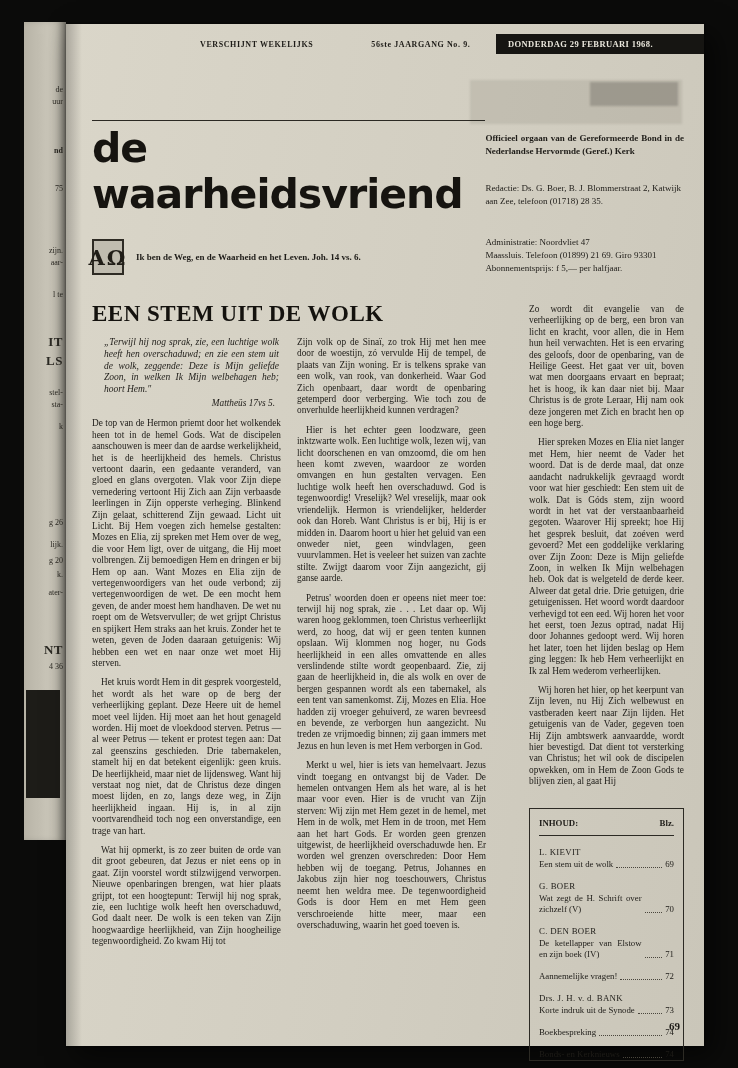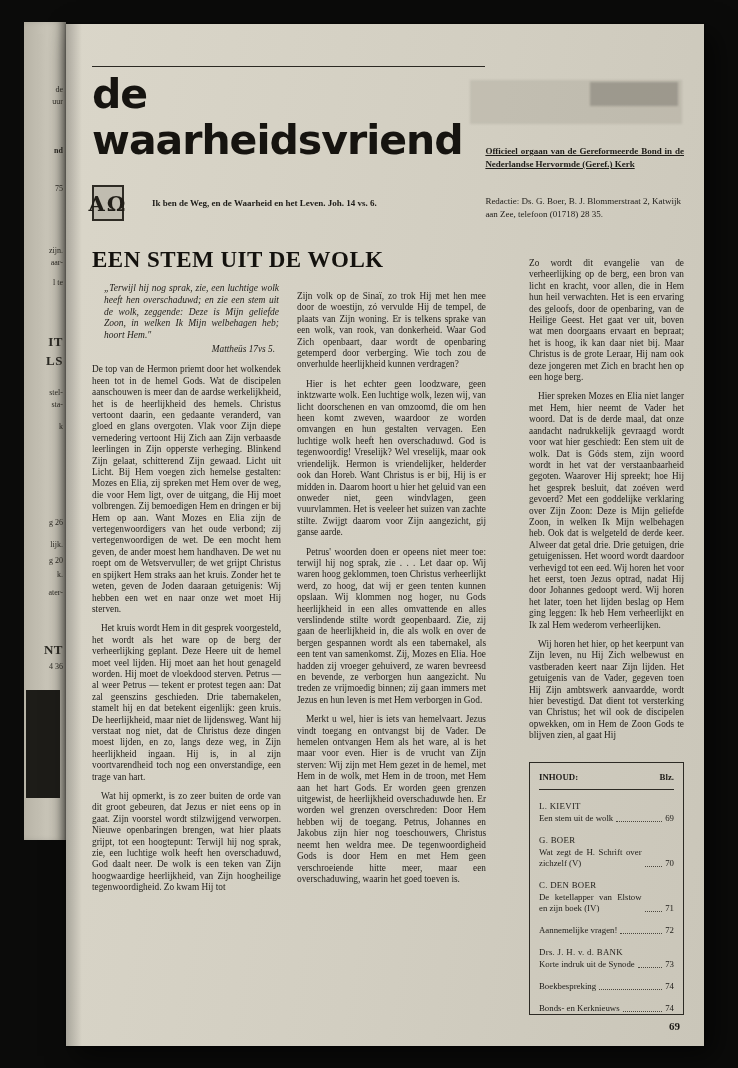--- a/index.html
+++ b/index.html
@@ -44,44 +44,44 @@
   
   .mast-row{display:flex; margin-top:32px;align-items:flex-end;}
   .mast-left{width:408px;}
   .rule-top{border-top:1.5px solid #2b2923; margin-bottom:4px;}
   .masthead{font-family:"DejaVu Sans", sans-serif; font-weight:bold; font-size:41px;
     letter-spacing:-1px; line-height:46px; color:#161410;}
   .logo-row{display:flex; align-items:center; margin-top:22px;}
   .logo-box{width:32px; height:36px; border:2.5px solid #2e2b24; display:flex; align-items:center;
     justify-content:center; font-size:21px; font-weight:bold; letter-spacing:2px;
     background:rgba(120,116,104,.25); color:#201d17; font-family:"DejaVu Serif", serif;}
-  .motto{font-size:9px; font-weight:bold; margin-left:28px; max-width:250px; line-height:12px;}
+  .motto{font-size:9px; font-weight:bold; margin-left:12px; max-width:250px; line-height:12px;}
   .info-right{width:206px; margin-left:auto; font-size:9px; line-height:13px;}
-  .organ{font-weight:bold; margin-top:46px; text-align:justify;text-decoration:underline;}
+  .organ{font-weight:bold; margin-top:46px; text-align:justify;}
   .redactie{margin-top:24px;}
   .administratie{margin-top:28px;}
   .administratie div{display:block;}
 
   
   .article{display:flex; margin-top:26px;gap:27px;}
   .cols-left{width:394px;}
   .headline{font-size:23px; font-weight:bold; letter-spacing:.5px; line-height:26px;
     margin-bottom:10px; color:#14120e;}
   .two-cols{display:flex;}
   .col{width:189px; font-size:9.3px; line-height:11.4px; text-align:justify;
     hyphens:auto; -webkit-hyphens:auto;}
   .col + .col{margin-left:16px;}
   .col3{width:189px; margin-left:16px; margin-top:3px; font-size:9.3px; line-height:11.4px;
     text-align:justify; hyphens:auto; -webkit-hyphens:auto;}
   .quote{font-style:italic; font-size:9.5px; line-height:11.8px; padding-left:12px; padding-right:2px;}
   .quote-src{font-style:italic; text-align:right; font-size:9.3px; margin-top:2px; padding-right:6px;}
   .para{margin-top:8px;}
   .para.first{margin-top:9px;}
   .para.indent{text-indent:9px;}
-  .para.cont{margin-top:8px;}
+  .para.cont{margin-top:0;}
 
   
   .toc{border:1.5px solid #2c2a24; margin-top:20px; padding:9px 9px 0; font-size:8.8px; line-height:11px;}
   .toc-head{display:flex; justify-content:space-between; font-weight:bold;
     padding-bottom:6px; border-bottom:1px solid #2c2a24;}
   .toc-item{margin-top:11px;}
   .toc-author{letter-spacing:.3px; margin-bottom:1px;}
   .toc-line{display:flex; align-items:flex-end;}
   .toc-title{max-width:76%;}
   .toc-dots{flex:1; border-bottom:1px dotted #4a463d; margin:0 3px 2px 3px; min-width:12px;}
@@ -93,21 +93,21 @@
 
 <div class="scene">
 
   <div class="side-page">
     <span class="frag" style="top:63px">de</span>
     <span class="frag" style="top:75px">uur</span>
     <span class="frag b" style="top:124px">nd</span>
     <span class="frag" style="top:162px">75</span>
     <span class="frag" style="top:224px">zijn.</span>
     <span class="frag" style="top:236px">aar-</span>
-    <span class="frag" style="top:256px">l te</span>
+    <span class="frag" style="top:268px">l te</span>
     <span class="frag big" style="top:312px">IT</span>
     <span class="frag big" style="top:331px">LS</span>
     <span class="frag" style="top:366px">stel-</span>
     <span class="frag" style="top:378px">sta-</span>
     <span class="frag" style="top:400px">k</span>
     <span class="frag" style="top:496px">g 26</span>
     <span class="frag" style="top:518px">lijk.</span>
     <span class="frag" style="top:534px">g 20</span>
     <span class="frag" style="top:548px">k.</span>
     <span class="frag" style="top:566px">ater-</span>
@@ -115,33 +115,43 @@
     <span class="frag" style="top:640px">4 36</span>
     <div class="side-ad"></div>
   </div>
 
   <div class="main-page">
     <div class="ghost1"></div>
     <div class="ghost2"></div>
 
     <div class="content">
 
+      <div class="top-row">
+        <span class="hlabel l1">VERSCHIJNT WEKELIJKS</span>
+        <span class="hlabel l2">56ste JAARGANG No. 9.</span>
+        <span class="date-box">DONDERDAG 29 FEBRUARI 1968.</span>
+      </div>
 
       <div class="mast-row">
         <div class="mast-left">
           <div class="rule-top"></div>
           <div class="masthead">de waarheidsvriend</div>
           <div class="logo-row">
             <div class="logo-box">AΩ</div>
             <div class="motto">Ik ben de Weg, en de Waarheid en het Leven. Joh. 14 vs. 6.</div>
           </div>
         </div>
         <div class="info-right">
           <div class="organ">Officieel orgaan van de Gereformeerde Bond in de Nederlandse Hervormde (Geref.) Kerk</div>
           <div class="redactie">Redactie: Ds. G. Boer, B. J. Blommerstraat 2, Katwijk aan Zee, telefoon (01718) 28 35.</div>
+          <div class="administratie">
+            <div>Administratie: Noordvliet 47</div>
+            <div>Maassluis. Telefoon (01899) 21 69. Giro 93301</div>
+            <div>Abonnementsprijs: f 5,— per halfjaar.</div>
+          </div>
         </div>
       </div>
 
       <div class="article">
         <div class="cols-left">
           <h2 class="headline">EEN STEM UIT DE WOLK</h2>
           <div class="two-cols">
             <div class="col">
               <div class="quote">„Terwijl hij nog sprak, zie, een luchtige wolk heeft hen overschaduwd; en zie een stem uit de wolk, zeggende: Deze is Mijn geliefde Zoon, in welken Ik Mijn welbehagen heb; hoort Hem."</div>
               <div class="quote-src">Mattheüs 17vs 5.</div>

